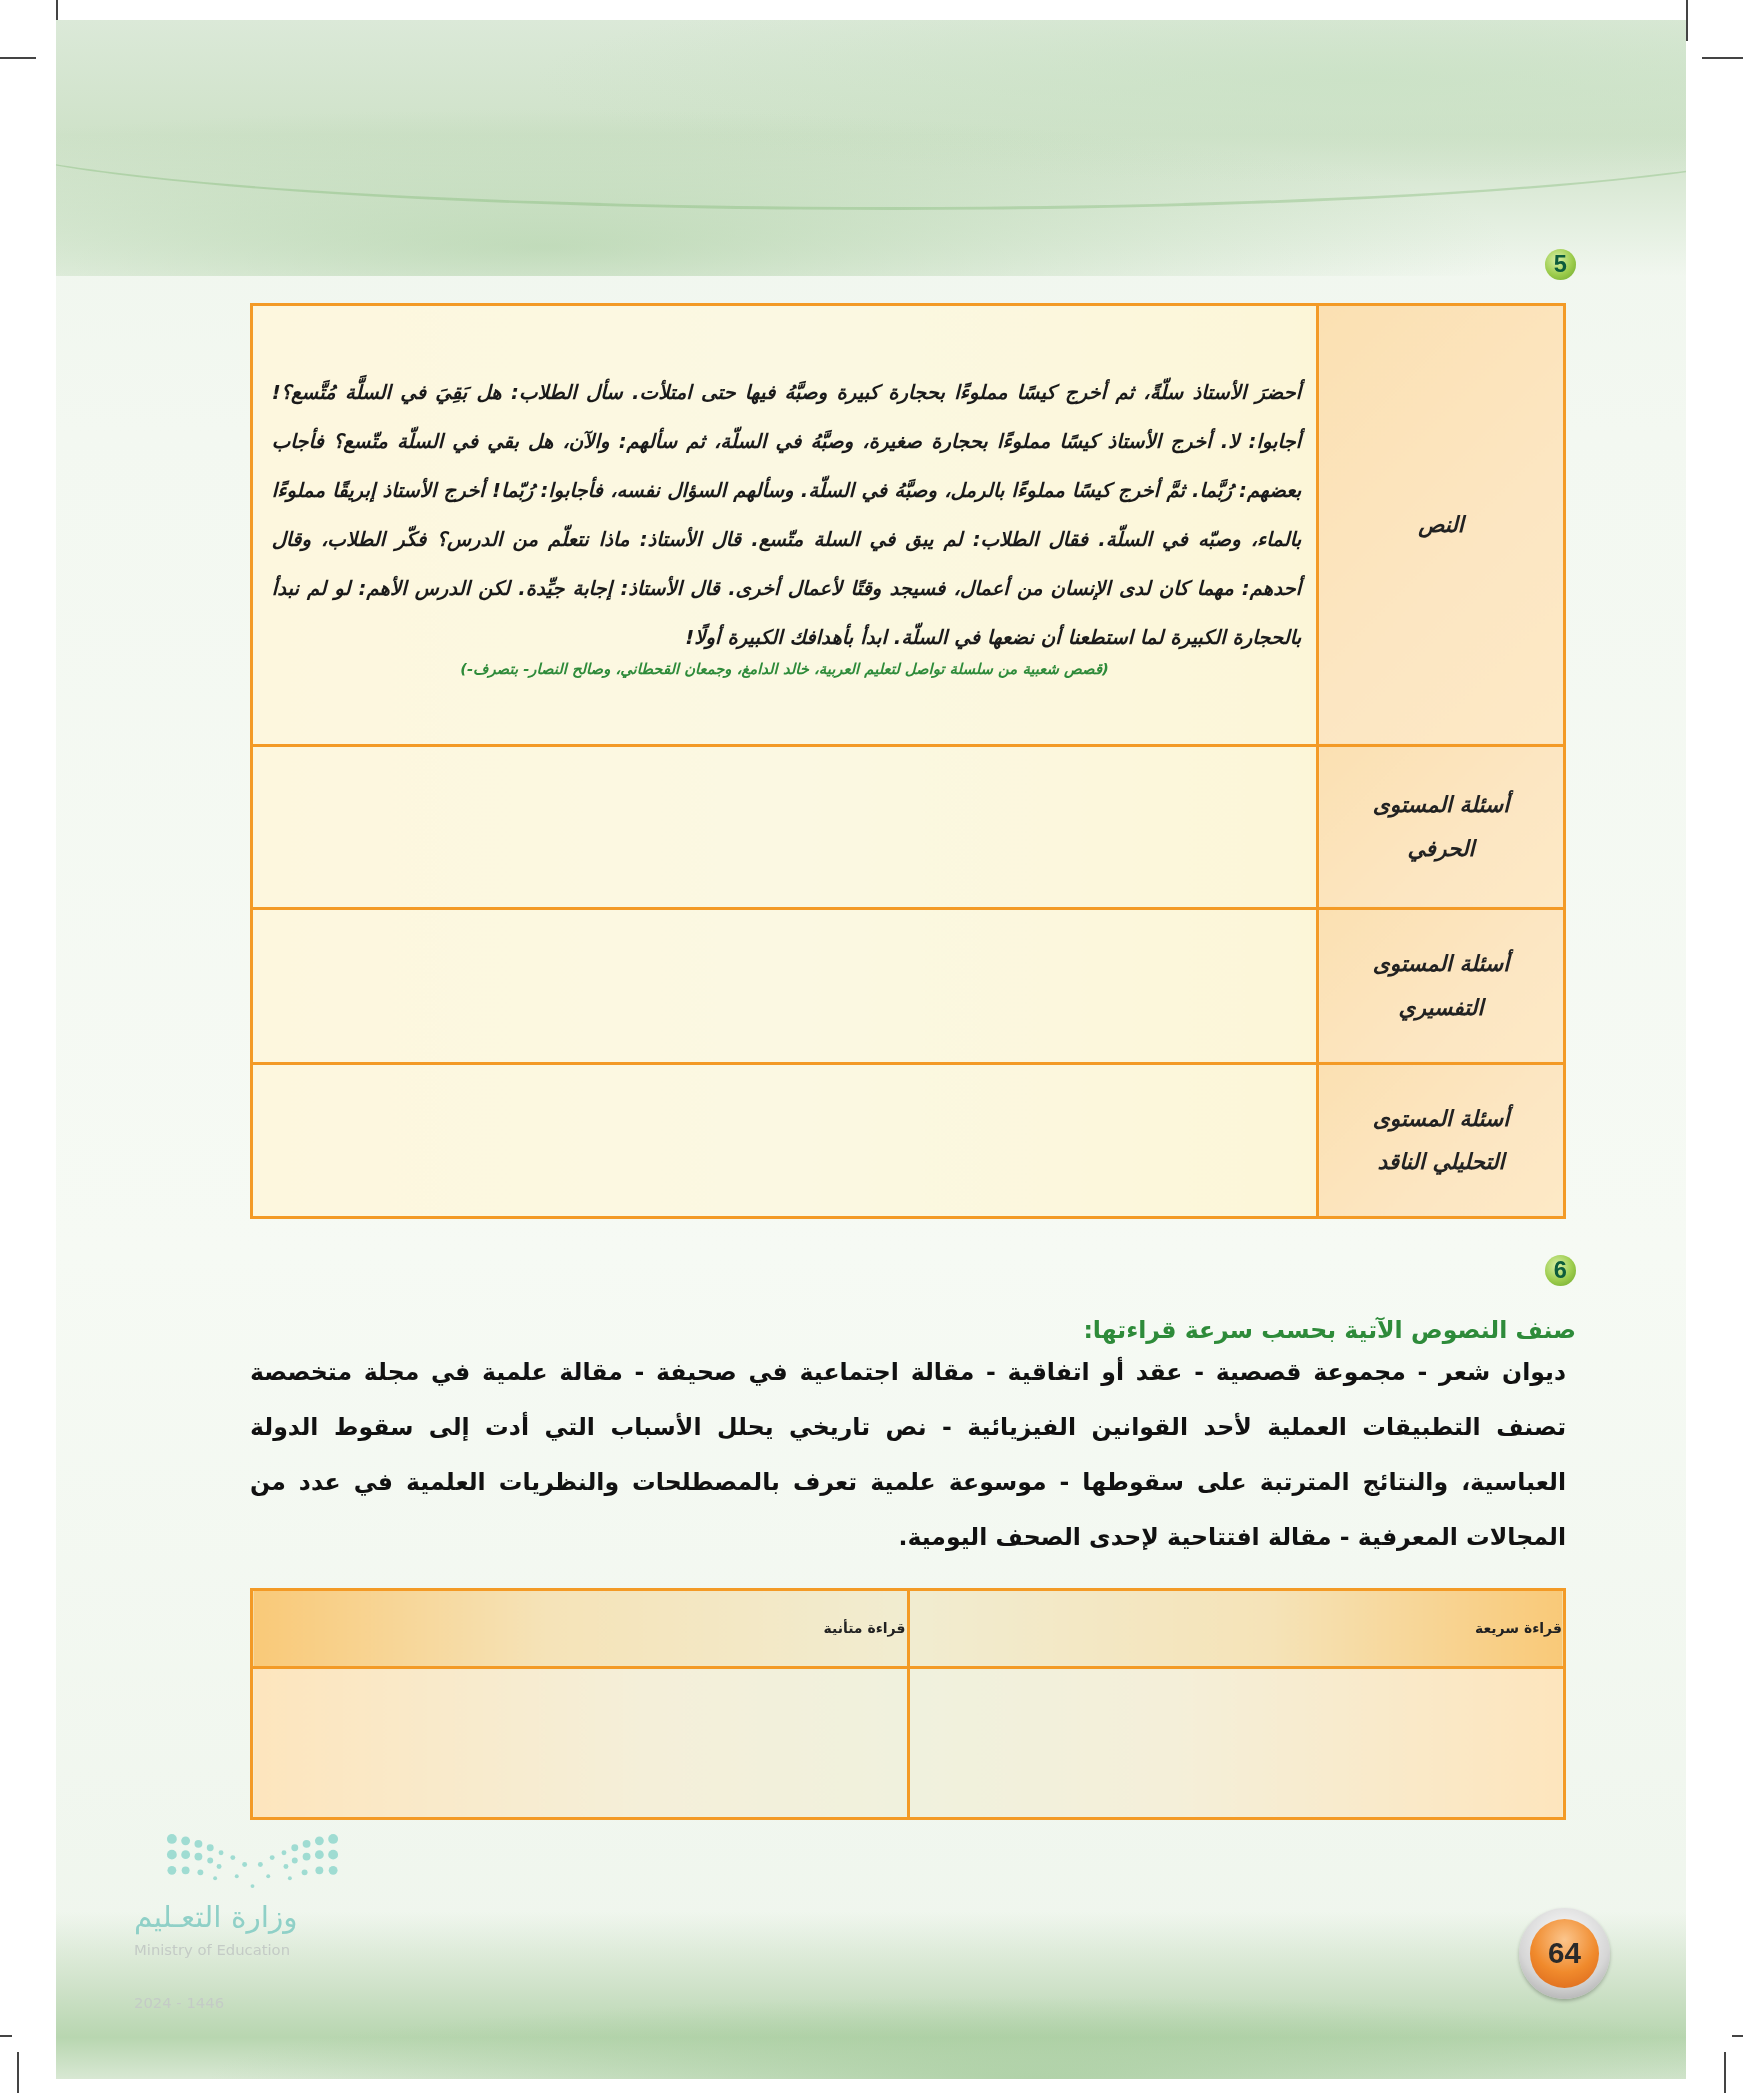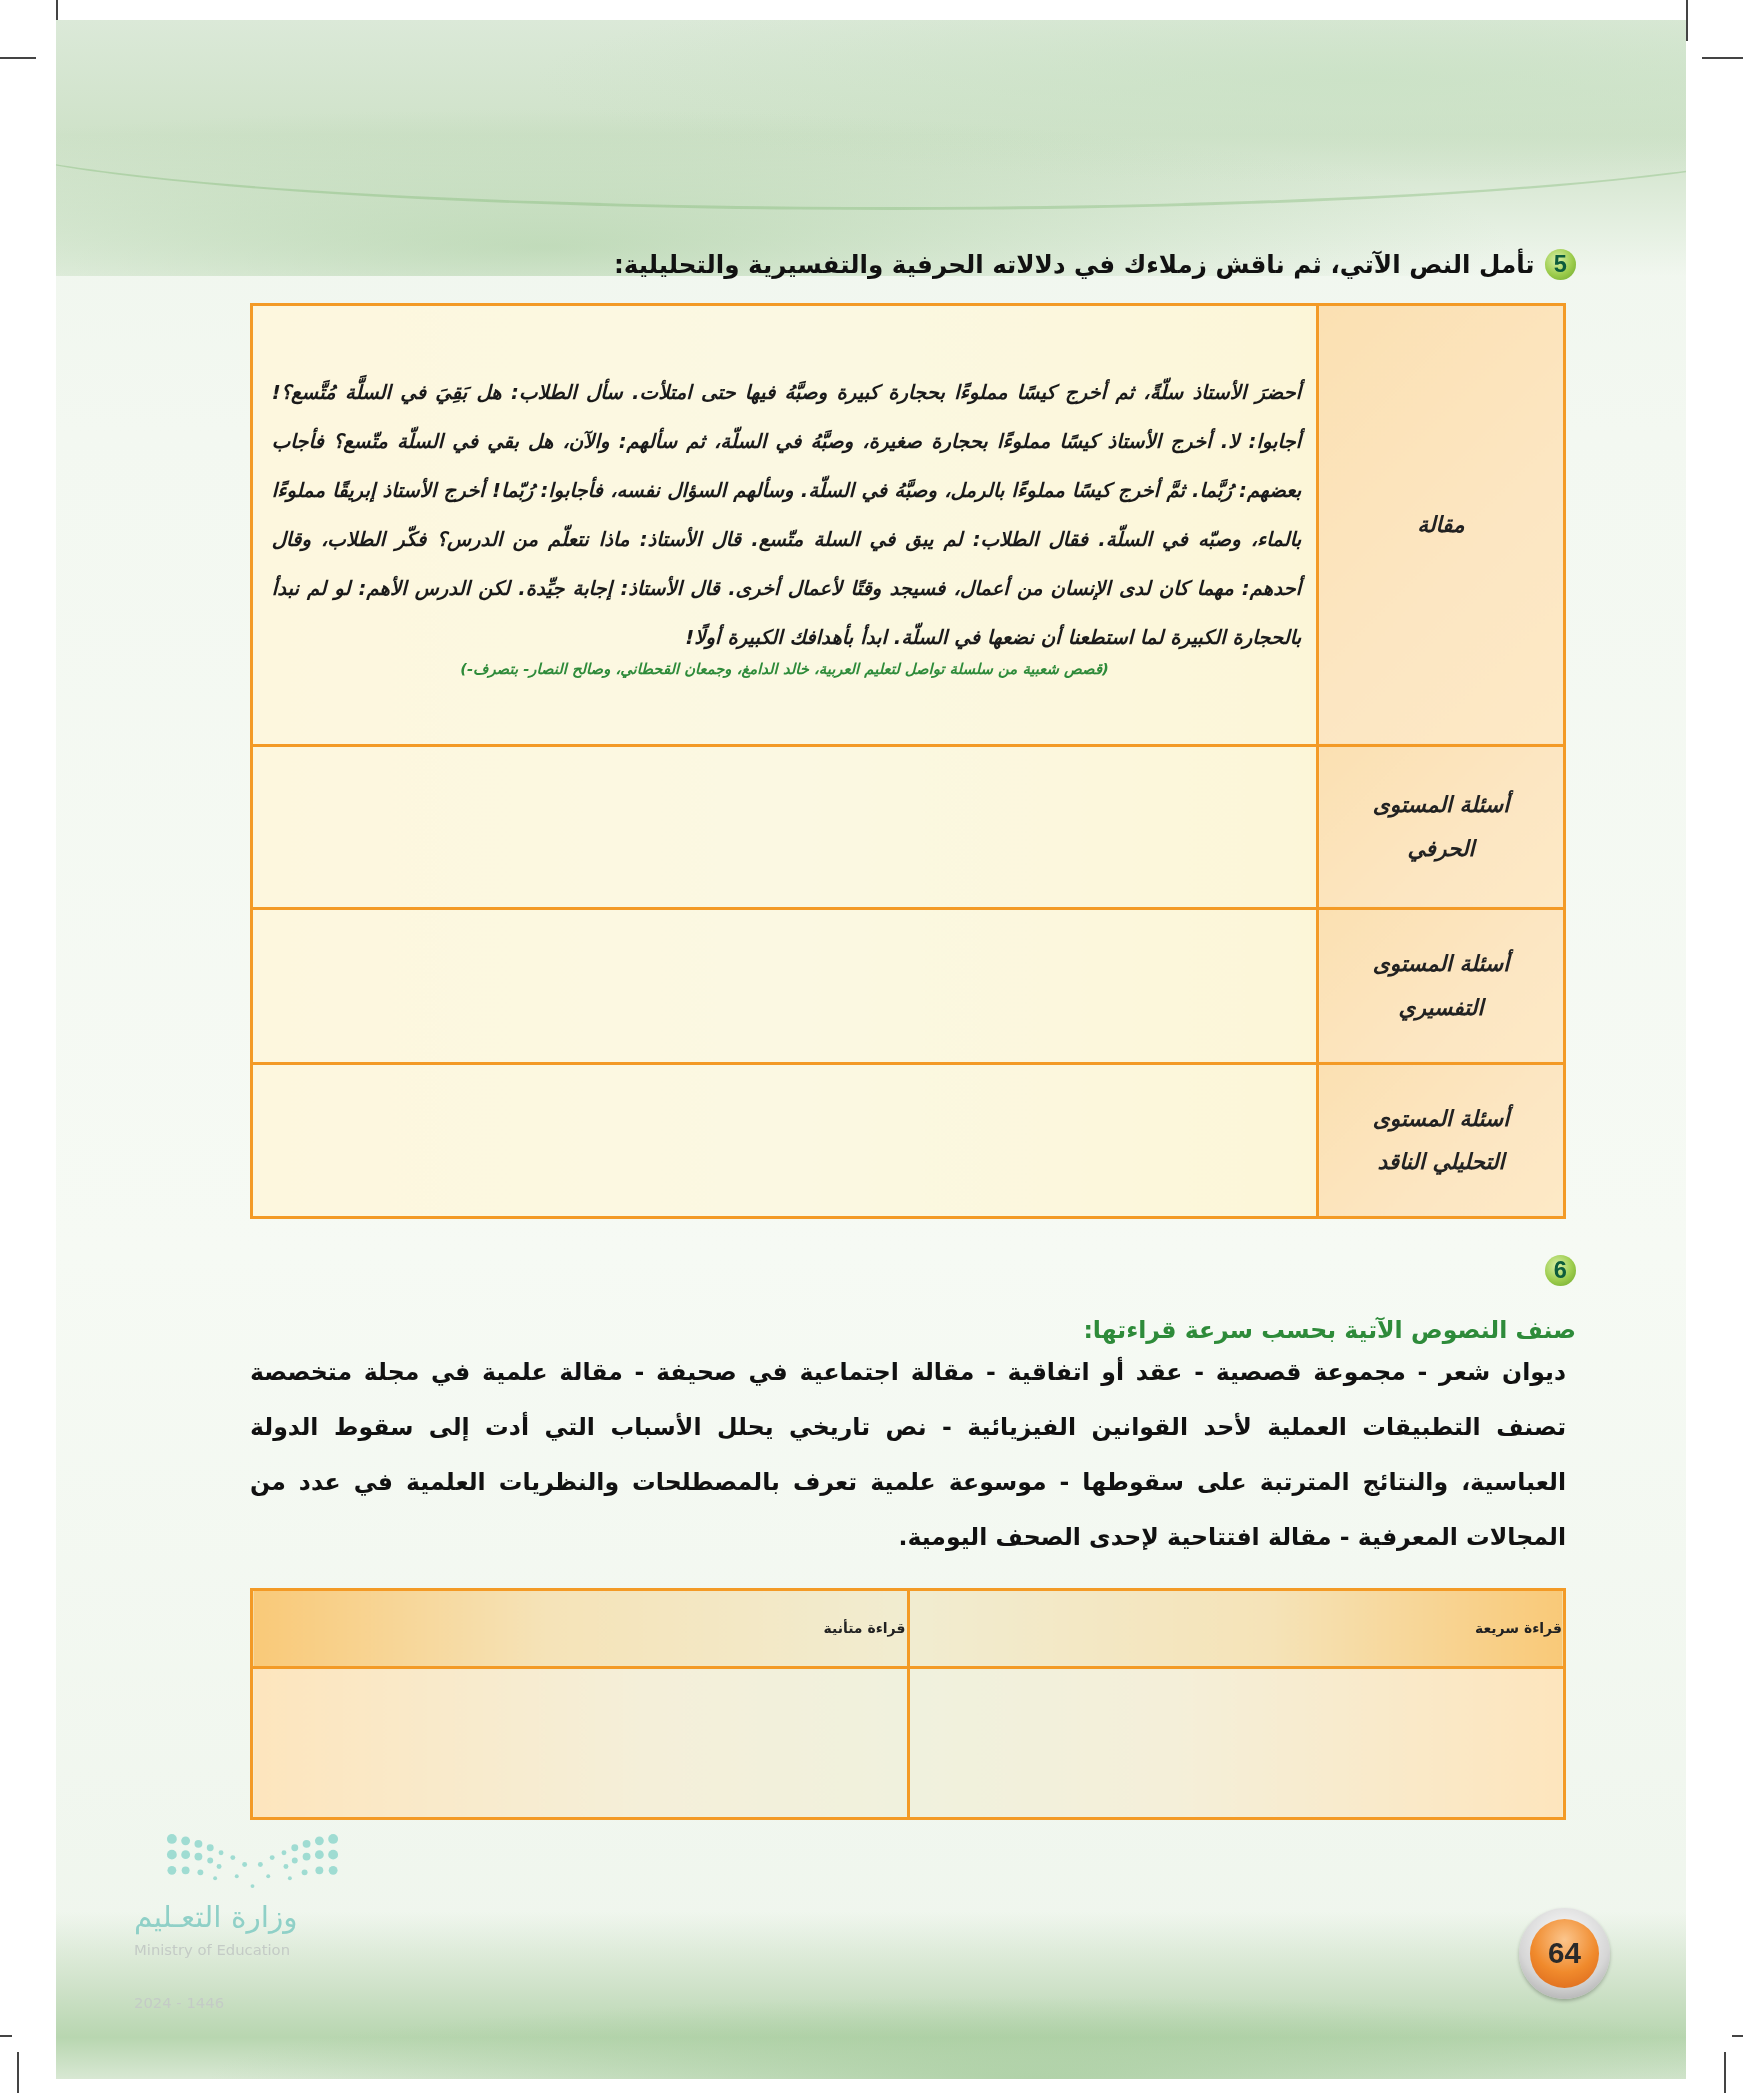--- a/index.html
+++ b/index.html
@@ -138,28 +138,27 @@
 <div class="crop" style="left:16.7px;top:2052px;width:2px;height:41px;"></div>
 <div class="crop" style="left:1724px;top:2052px;width:2px;height:41px;"></div>
 
 <div class="page">
   <div class="wave-top"></div>
   <div class="wave-bottom"></div>
 
 
   <div class="q-heading" style="top:229px;">
     <span class="badge">5</span>
-    <span>تأمل النص الآتي، ثم ناقش زملاءك في دلالاته الحرفية والتفسيرية والتحليلية:</span>
   </div>
 
   <table class="t1">
     <tbody>
         <tr style="height:441px;">
       <td class="label">
-        <span>مقالة</span>
+        <span>النص</span>
       </td>
       <td class="content">
         <div class="passage">أحضرَ الأستاذ سلّةً، ثم أخرج كيسًا مملوءًا بحجارة كبيرة وصبَّهُ فيها حتى امتلأت. سأل الطلاب: هل بَقِيَ في السلَّة مُتَّسع؟! أجابوا: لا. أخرج الأستاذ كيسًا مملوءًا بحجارة صغيرة، وصبَّهُ في السلّة، ثم سألهم: والآن، هل بقي في السلّة متّسع؟ فأجاب بعضهم: رُبَّما. ثمَّ أخرج كيسًا مملوءًا بالرمل، وصبَّهُ في السلّة. وسألهم السؤال نفسه، فأجابوا: رُبّما! أخرج الأستاذ إبريقًا مملوءًا بالماء، وصبّه في السلّة. فقال الطلاب: لم يبق في السلة متّسع. قال الأستاذ: ماذا نتعلّم من الدرس؟ فكّر الطلاب، وقال أحدهم: مهما كان لدى الإنسان من أعمال، فسيجد وقتًا لأعمال أخرى. قال الأستاذ: إجابة جيِّدة. لكن الدرس الأهم: لو لم نبدأ بالحجارة الكبيرة لما استطعنا أن نضعها في السلّة. ابدأ بأهدافك الكبيرة أولًا!</div>
         <div class="source">(قصص شعبية من سلسلة تواصل لتعليم العربية، خالد الدامغ، وجمعان القحطاني، وصالح النصار- بتصرف-)</div>
       </td>
     </tr>
     <tr style="height:163px;">
       <td class="label">
         <div>أسئلة المستوى</div>
         <div>الحرفي</div>

